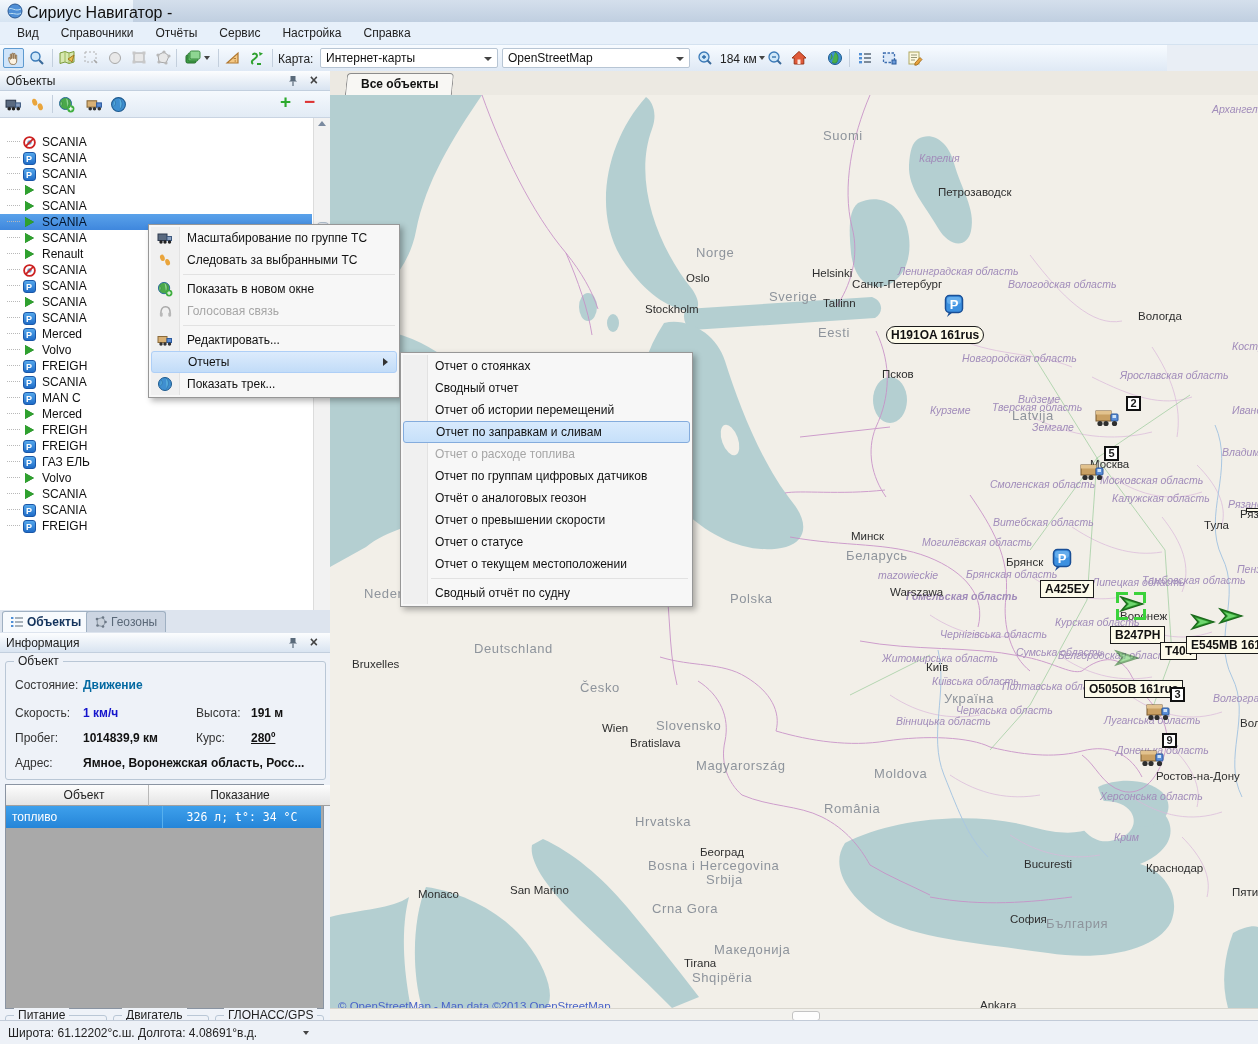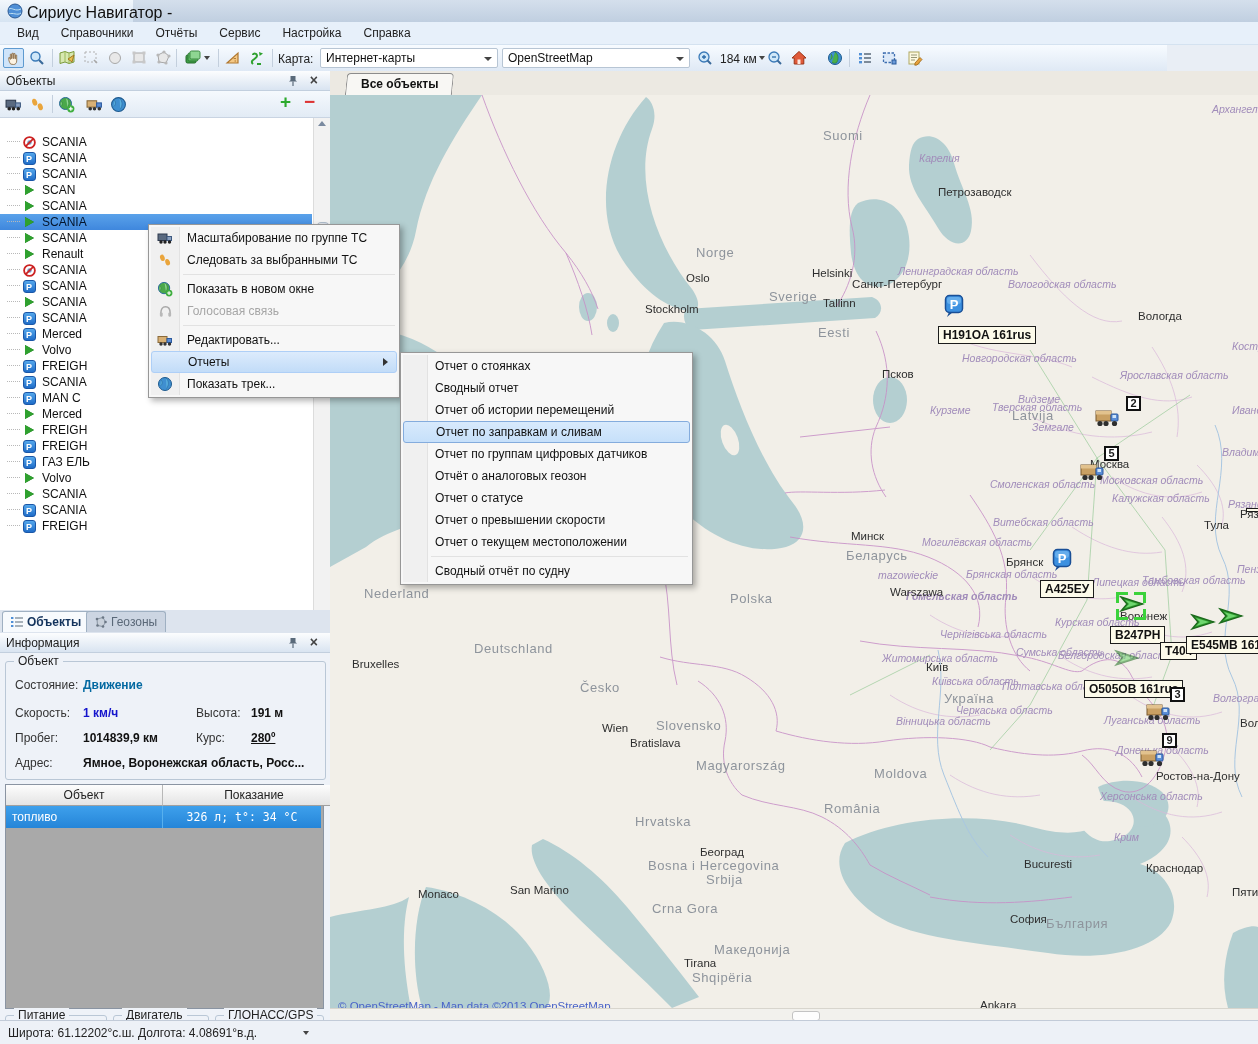--- a/index.html
+++ b/index.html
@@ -582,21 +582,21 @@
     <span class="ilab" style="left:9px;top:69px">Пробег:</span>
     <span class="ival" style="left:77px;top:69px">1014839,9 км</span>
     <span class="ilab" style="left:190px;top:69px">Курс:</span>
     <span class="ival" style="left:245px;top:69px;text-decoration:underline">280º</span>
     <span class="ilab" style="left:9px;top:94px">Адрес:</span>
     <span class="ival" style="left:77px;top:94px;max-width:238px;overflow:hidden">Ямное, Воронежская область, Росс...</span>
   </div>
 
   <div id="sensors" class="abs">
     <div class="shead" style="left:0;width:156px">Объект</div>
-    <div class="shead" style="left:156px;width:183px;border-left:1px solid #b8b8b8">Показание</div>
+    <div class="shead" style="left:142px;width:183px;border-left:1px solid #b8b8b8">Показание</div>
     <div class="srow" style="left:0;width:156px;padding-left:6px">топливо</div>
     <div class="srow mono" style="left:156px;width:159px;border-left:1px solid #57b0ee;justify-content:center">326 л; t°:  34 °C</div>
   </div>
 
   <div class="gauge" style="left:5px;width:100px">
     <span class="legend" style="background:#eef2f8">Питание</span>
     <span class="i" style="position:absolute;left:6px;top:18px">
       <svg width="36" height="34" viewBox="0 0 36 34">
           <ellipse cx="15" cy="15" rx="12" ry="10" fill="#b8bcc2" stroke="#7a8088"></ellipse>
           <ellipse cx="11" cy="11" rx="6" ry="4" fill="#d8dce2" opacity=".8"></ellipse>
@@ -812,21 +812,21 @@
       </div>
     <div id="map-markers">
         <span class="marker" style="left: 614px; top: 199px; position: absolute;">
           <svg width="20" height="24" viewBox="0 0 20 24">
             <rect x="1.5" y="1.5" width="17" height="17" rx="4" fill="#3c90e0" stroke="#1a4f96" stroke-width="1.5"></rect>
             <rect x="3" y="3" width="14" height="7" rx="3" fill="#6fb4ef" opacity=".8"></rect>
             <text x="10" y="15" text-anchor="middle" font-family="Liberation Sans,sans-serif" font-size="13" font-weight="bold" fill="#fff">P</text>
             <path d="M5,18 L3,23 L9,18 Z" fill="#1a4f96"></path>
           </svg>
         </span>
-        <div class="plate" style="left: 608px; top: 231px; position: absolute;">H191OA 161rus</div>
+        <div class="plate" style="left: 556px; top: 231px; position: absolute; border-radius: 9px;">H191OA 161rus</div>
         <span class="marker" style="left: 765px; top: 311px; position: absolute;">
           <svg width="26" height="22" viewBox="0 0 26 22">
             <rect x="1" y="5" width="15" height="10" fill="#c9a063" stroke="#7a5a2e"></rect>
             <rect x="1" y="5" width="15" height="3.5" fill="#e2c28e"></rect>
             <rect x="16" y="8" width="7" height="7" rx="1" fill="#5b8dd6" stroke="#2c5a9e"></rect>
             <rect x="17.5" y="9" width="3.5" height="3" fill="#cfe4f8"></rect>
             <circle cx="5" cy="17.5" r="2.6" fill="#2e2e2e"></circle>
             <circle cx="11" cy="17.5" r="2.6" fill="#2e2e2e"></circle>
             <circle cx="19.5" cy="17.5" r="2.6" fill="#2e2e2e"></circle>
           </svg>
@@ -1001,31 +1001,34 @@
     </div>
     <div class="cmi">
       <span class="lab">Сводный отчет</span>
     </div>
     <div class="cmi">
       <span class="lab">Отчет об истории перемещений</span>
     </div>
     <div class="cmi hl">
       <span class="lab">Отчет по заправкам и сливам</span>
     </div>
+    <div class="cmi disabled">
+      <span class="lab">Отчет о расходе топлива</span>
+    </div>
     <div class="cmi">
       <span class="lab">Отчет по группам цифровых датчиков</span>
     </div>
     <div class="cmi">
       <span class="lab">Отчёт о аналоговых геозон</span>
     </div>
     <div class="cmi">
+      <span class="lab">Отчет о превышении скорости</span>
+    </div>
+    <div class="cmi">
       <span class="lab">Отчет о статусе</span>
-    </div>
-    <div class="cmi">
-      <span class="lab">Отчет о превышении скорости</span>
     </div>
     <div class="cmi">
       <span class="lab">Отчет о текущем местоположении</span>
     </div>
     <div class="csep"></div>
     <div class="cmi">
       <span class="lab">Сводный отчёт по судну</span>
     </div>
   </div>
 

